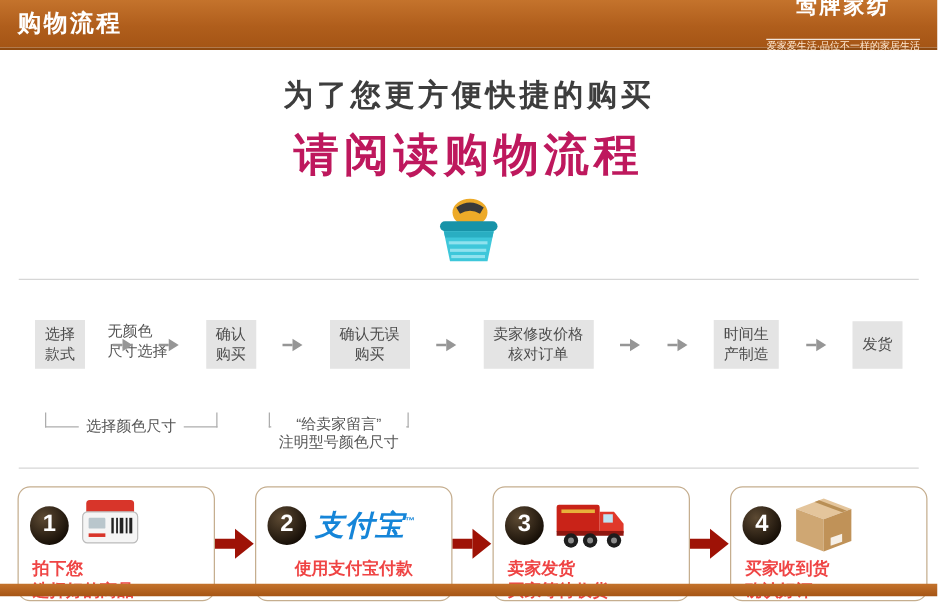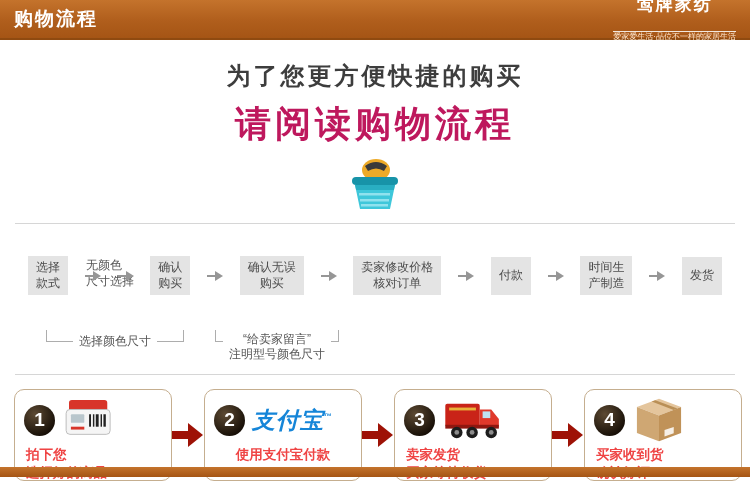--- a/index.html
+++ b/index.html
@@ -104,22 +104,22 @@
     border-bottom: 5px solid transparent;
   }
   .brace {
     position: absolute;
     top: 74px;
     height: 12px;
     border-left: 1px solid #adadad;
     border-right: 1px solid #adadad;
     border-bottom: 1px solid #adadad;
   }
-  .brace-1 { left: 46px; width: 138px; }
-  .brace-2 { left: 215px; width: 124px; }
+  .brace-1 { left: 36px; width: 138px; }
+  .brace-2 { left: 215px; width: 112px; }
   .brace-note {
     position: absolute;
     left: 50%;
     bottom: 0;
     transform: translate(-50%, 55%);
     background: #fff;
     padding: 0 6px;
     font-size: 12px;
     color: #555;
     white-space: pre-line;
@@ -243,23 +243,20 @@
     <div class="flow-box">
         <span>确认无误
 购买</span>
       </div>
     <div class="g-arrow"></div>
     <div class="flow-box">
         <span>卖家修改价格
 核对订单</span>
       </div>
     <div class="g-arrow"></div>
-    <div class="flow-box">
-        <span>付款</span>
-      </div>
     <div class="g-arrow"></div>
     <div class="flow-box">
         <span>时间生
 产制造</span>
       </div>
     <div class="g-arrow"></div>
     <div class="flow-box">
         <span>发货</span>
       </div>
   </div>

